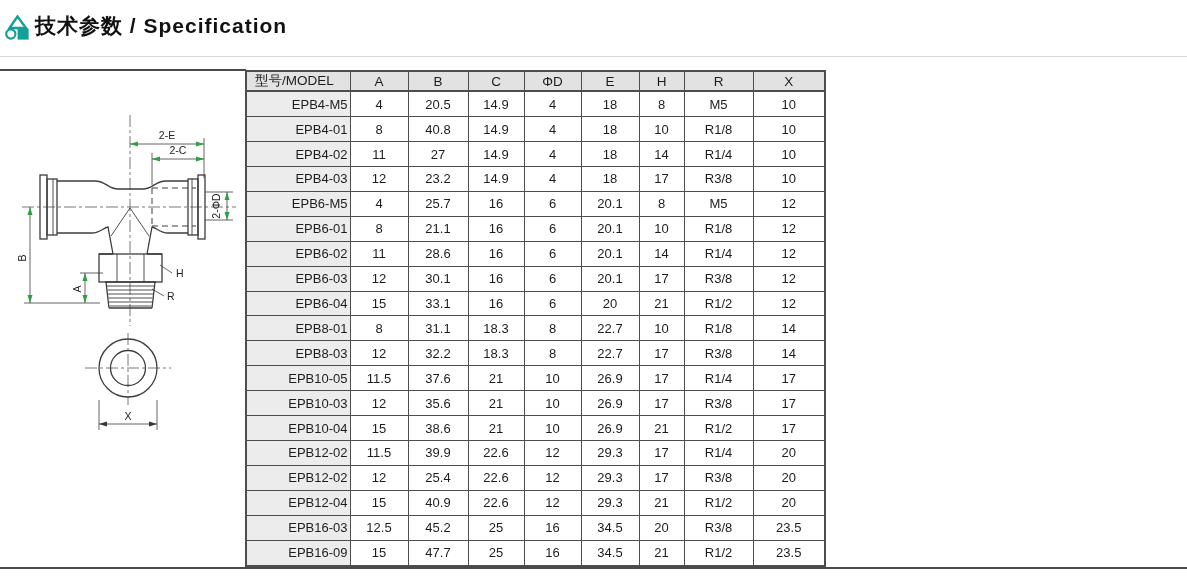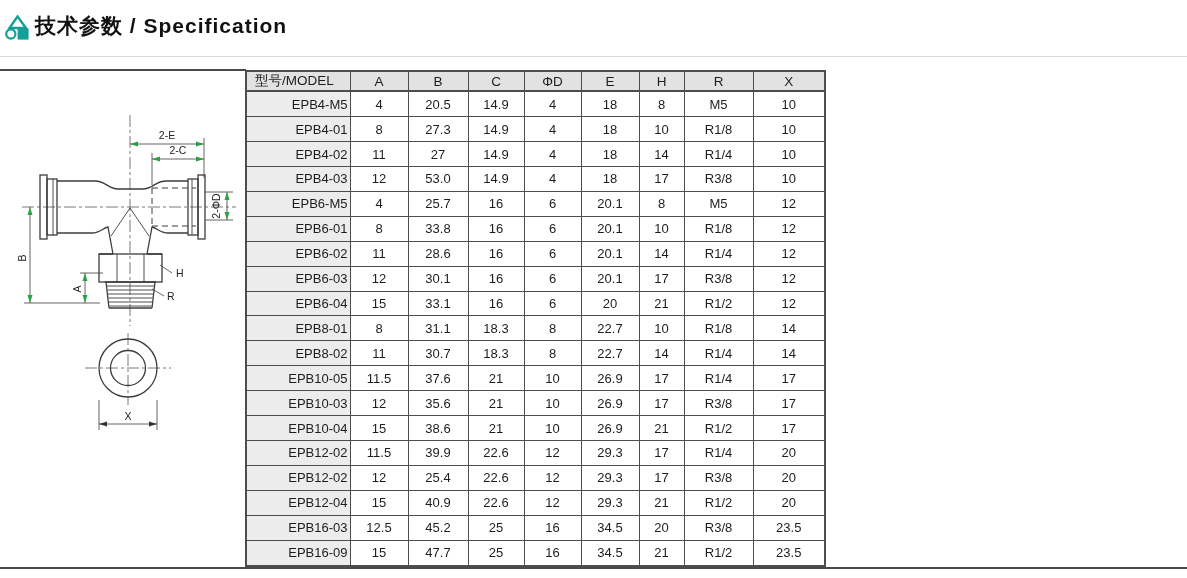--- a/index.html
+++ b/index.html
@@ -175,21 +175,21 @@
         <td>14.9</td>
         <td>4</td>
         <td>18</td>
         <td>8</td>
         <td>M5</td>
         <td>10</td>
       </tr>
       <tr>
         <td class="model">EPB4-01</td>
         <td>8</td>
-        <td>27.3</td>
+        <td>40.8</td>
         <td>14.9</td>
         <td>4</td>
         <td>18</td>
         <td>10</td>
         <td>R1/8</td>
         <td>10</td>
       </tr>
       <tr>
         <td class="model">EPB4-02</td>
         <td>11</td>
@@ -197,21 +197,21 @@
         <td>14.9</td>
         <td>4</td>
         <td>18</td>
         <td>14</td>
         <td>R1/4</td>
         <td>10</td>
       </tr>
       <tr>
         <td class="model">EPB4-03</td>
         <td>12</td>
-        <td>53.0</td>
+        <td>23.2</td>
         <td>14.9</td>
         <td>4</td>
         <td>18</td>
         <td>17</td>
         <td>R3/8</td>
         <td>10</td>
       </tr>
       <tr>
         <td class="model">EPB6-M5</td>
         <td>4</td>
@@ -219,21 +219,21 @@
         <td>16</td>
         <td>6</td>
         <td>20.1</td>
         <td>8</td>
         <td>M5</td>
         <td>12</td>
       </tr>
       <tr>
         <td class="model">EPB6-01</td>
         <td>8</td>
-        <td>33.8</td>
+        <td>21.1</td>
         <td>16</td>
         <td>6</td>
         <td>20.1</td>
         <td>10</td>
         <td>R1/8</td>
         <td>12</td>
       </tr>
       <tr>
         <td class="model">EPB6-02</td>
         <td>11</td>
@@ -272,28 +272,28 @@
         <td>8</td>
         <td>31.1</td>
         <td>18.3</td>
         <td>8</td>
         <td>22.7</td>
         <td>10</td>
         <td>R1/8</td>
         <td>14</td>
       </tr>
       <tr>
-        <td class="model">EPB8-02</td>
-        <td>11</td>
-        <td>30.7</td>
+        <td class="model">EPB8-03</td>
+        <td>12</td>
+        <td>32.2</td>
         <td>18.3</td>
         <td>8</td>
         <td>22.7</td>
-        <td>14</td>
-        <td>R1/4</td>
+        <td>17</td>
+        <td>R3/8</td>
         <td>14</td>
       </tr>
       <tr>
         <td class="model">EPB10-05</td>
         <td>11.5</td>
         <td>37.6</td>
         <td>21</td>
         <td>10</td>
         <td>26.9</td>
         <td>17</td>

